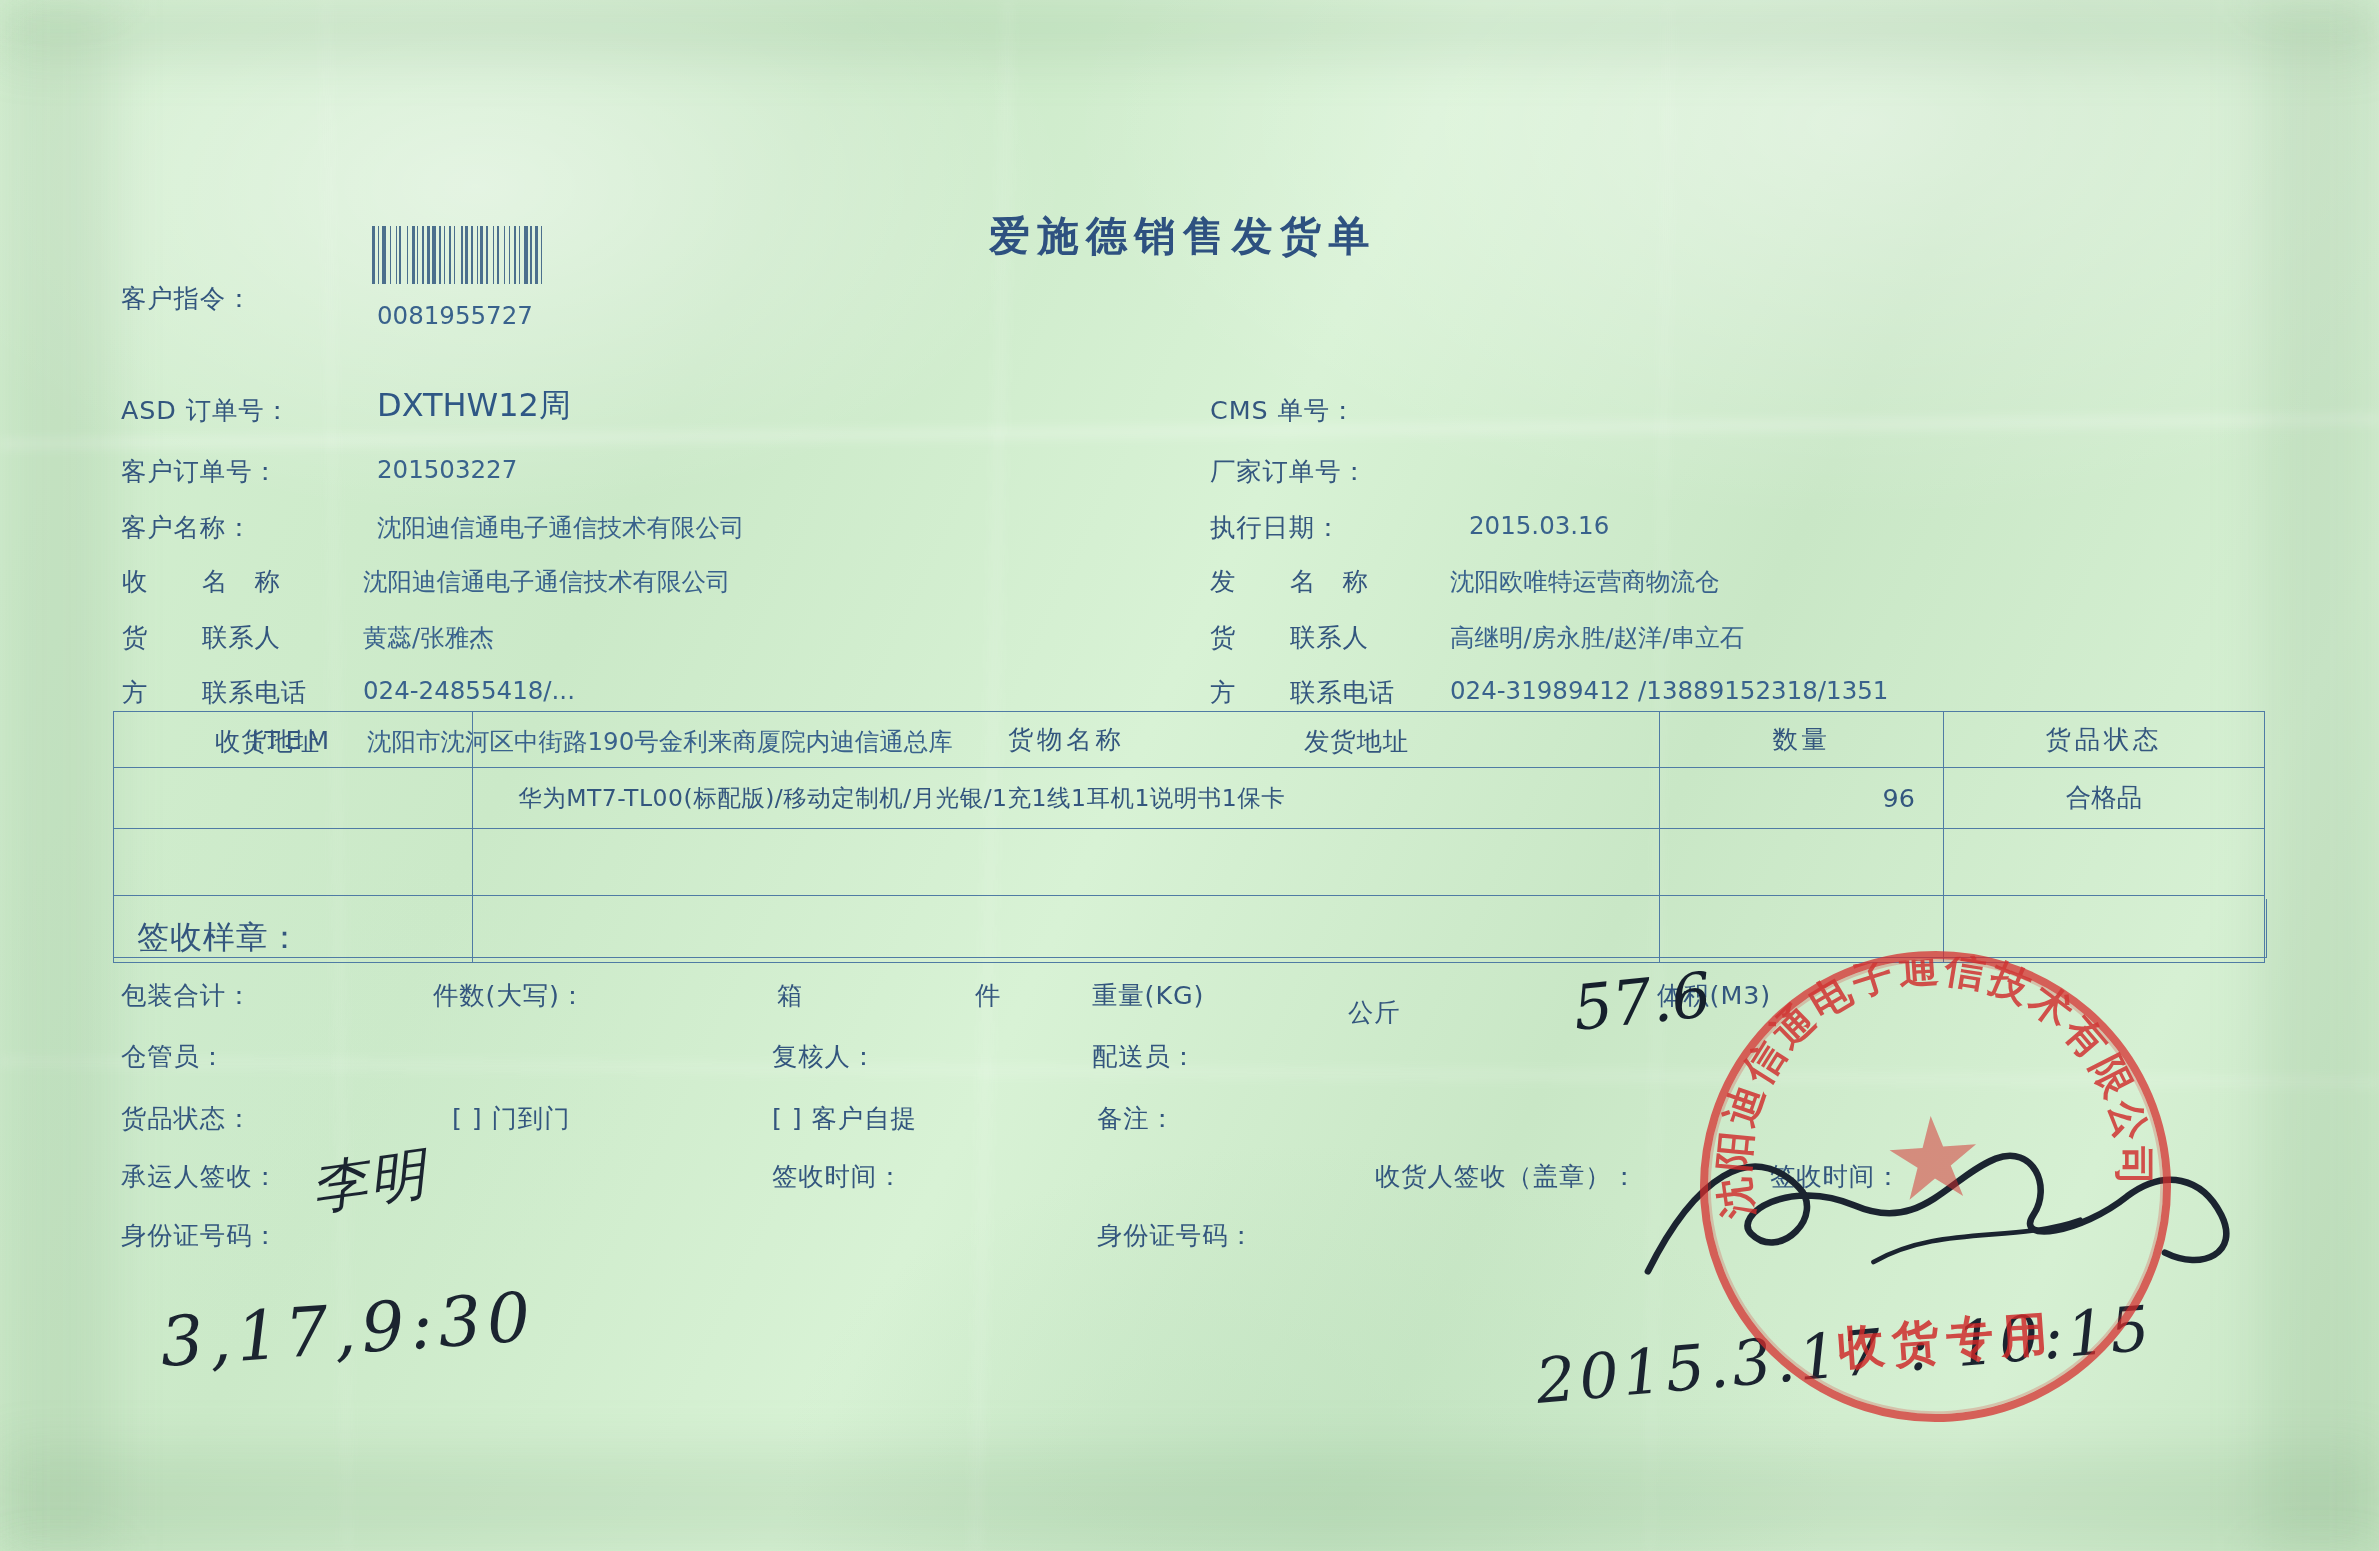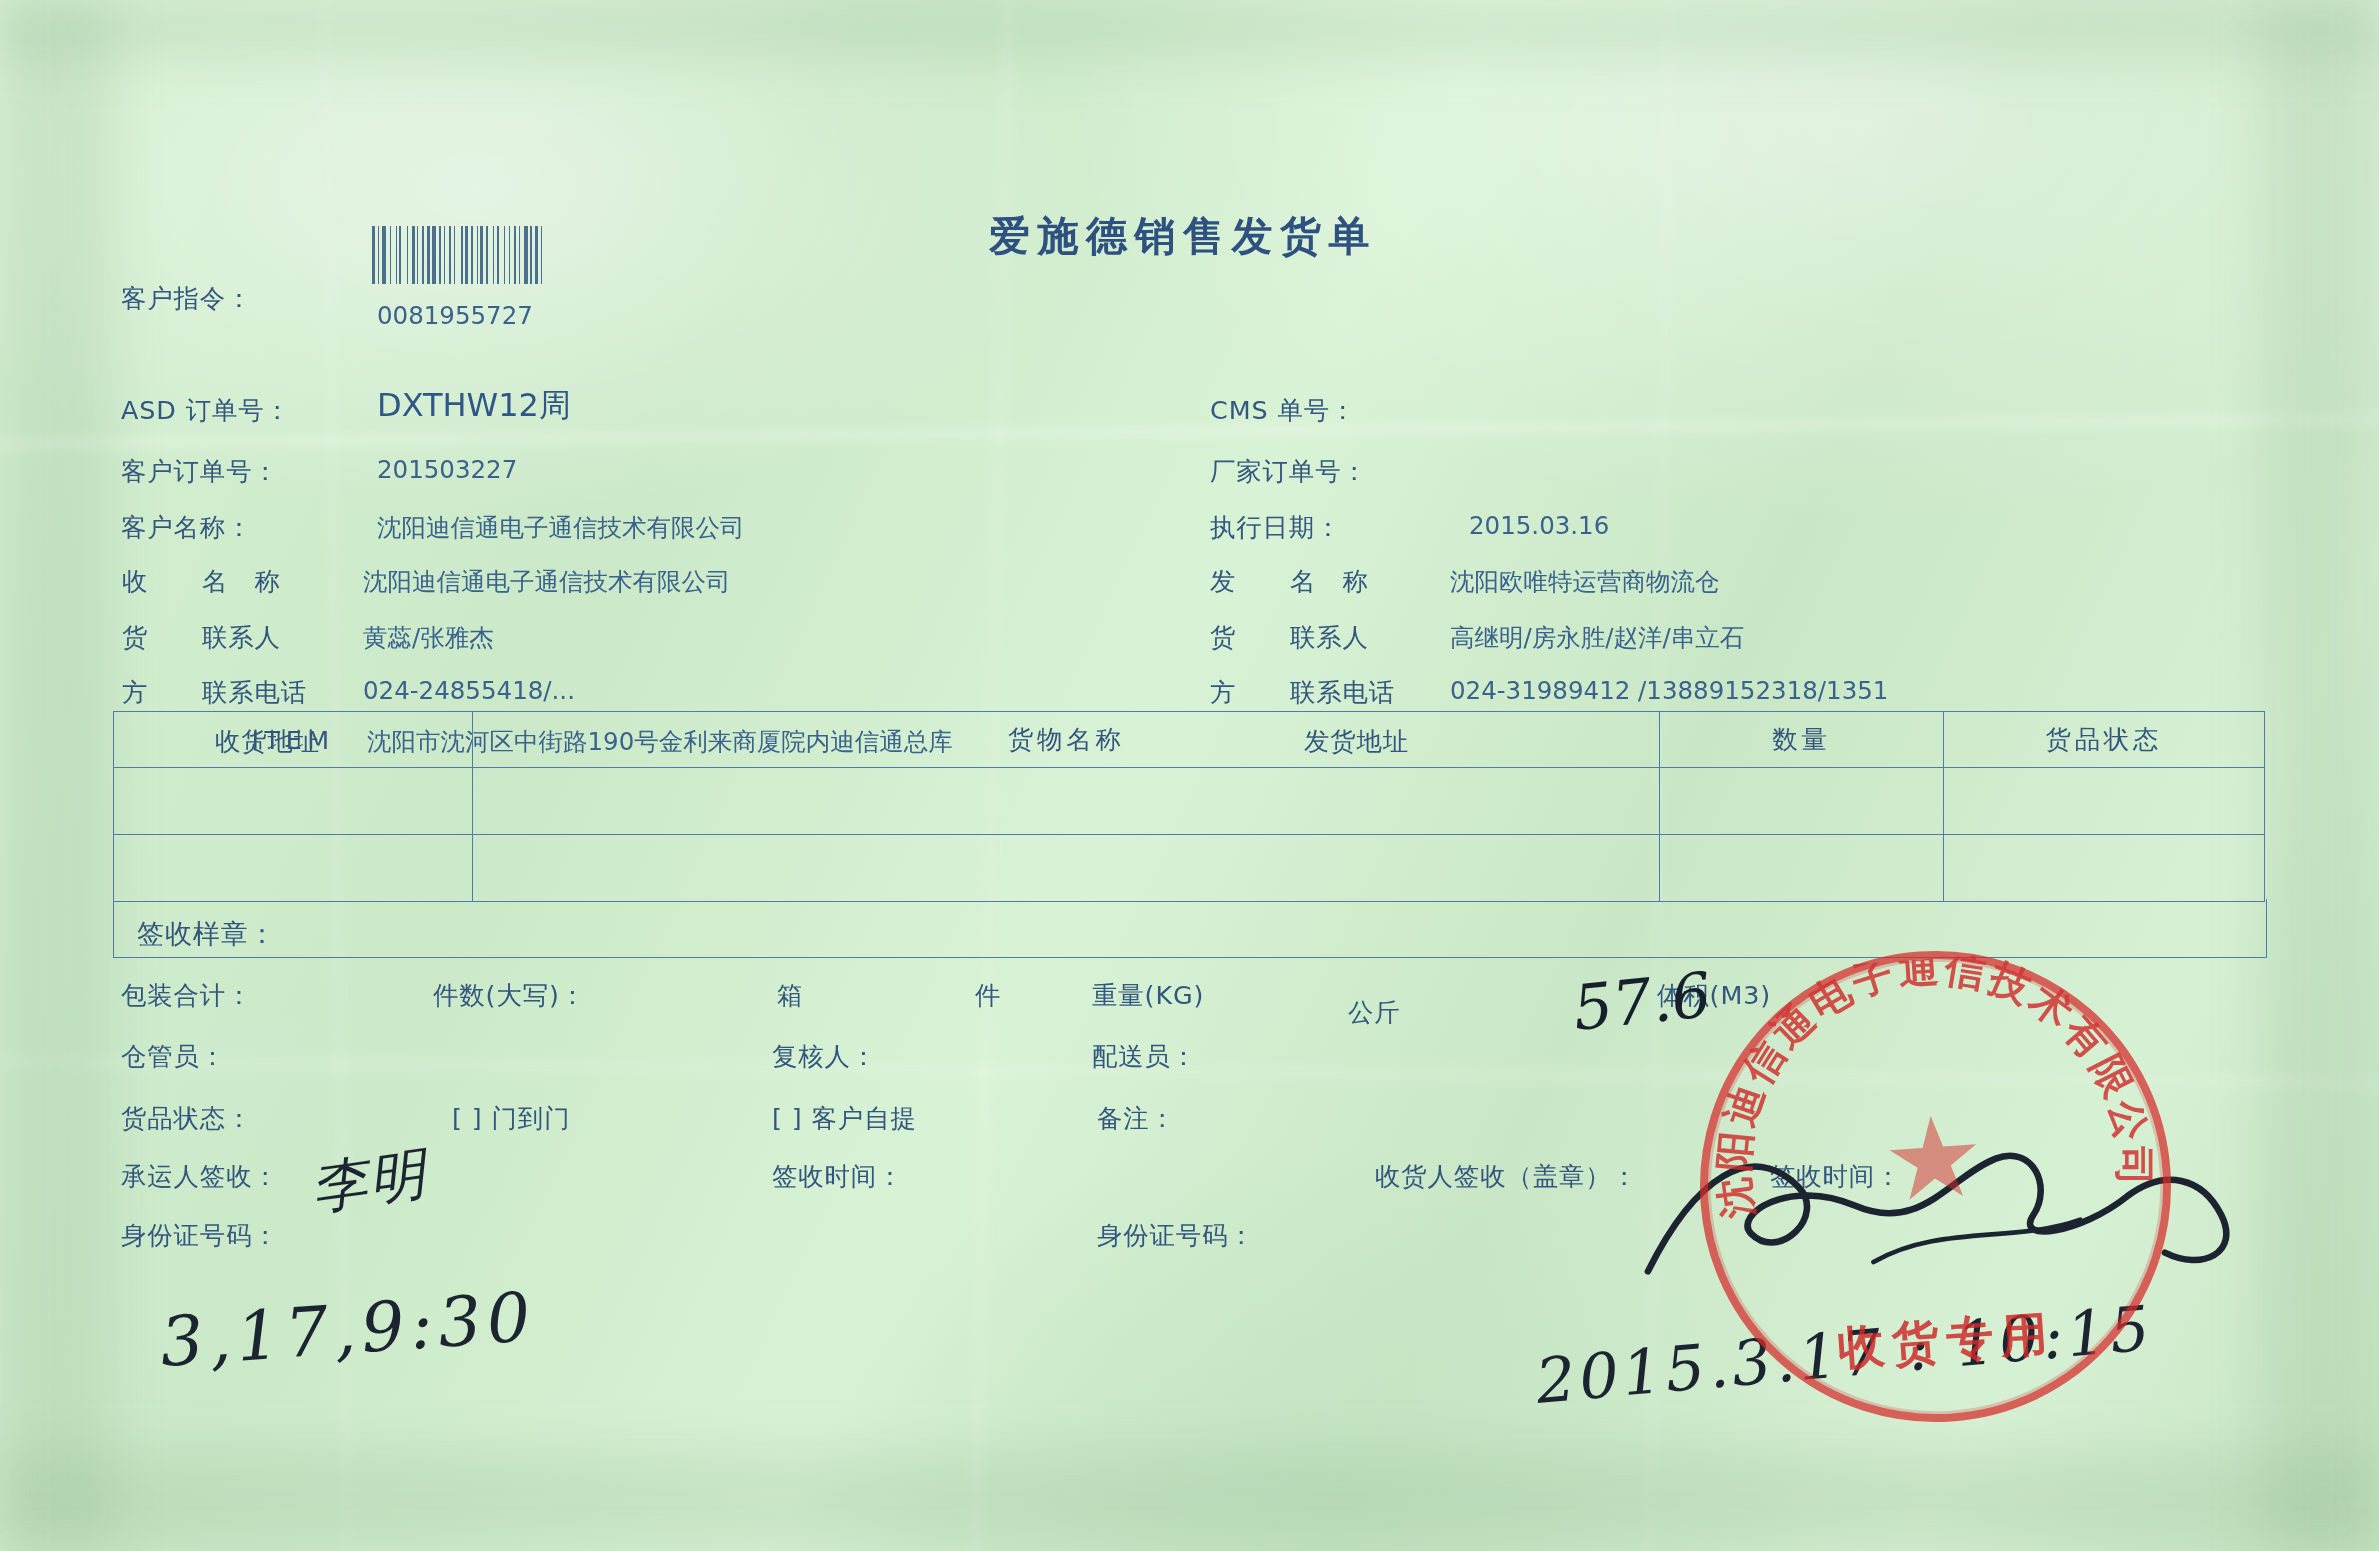--- a/index.html
+++ b/index.html
@@ -221,37 +221,43 @@
       <thead>
         <tr>
           <th style="width:358px; letter-spacing:5.6px;">ITEM</th>
           <th style="width:1191px; letter-spacing:3.8px;">货物名称</th>
           <th style="width:282px; letter-spacing:3.8px;">数量</th>
           <th style="width:320px; letter-spacing:3.8px;">货品状态</th>
         </tr>
       </thead>
       <tbody>
         <tr>
+          <td class="row-item"></td>
+          <td class="row-item goods">华为MT7-TL00(标配版)/移动定制机/月光银/1充1线1耳机1说明书1保卡</td>
+          <td class="row-item qty">96</td>
+          <td class="row-item">合格品</td>
+        </tr>
+        <tr>
           <td class="blank"></td>
           <td class="blank goods"></td>
           <td class="blank qty"></td>
           <td class="blank"></td>
         </tr>
         <tr>
           <td class="blank"></td>
           <td class="blank goods"></td>
           <td class="blank qty"></td>
           <td class="blank"></td>
         </tr>
       </tbody>
     </table>
   </div>
 
   <div class="sign-box"></div>
-  <div class="t label" style="left:137px; top:916px; font-size:27px;">签收样章：</div>
+  <div class="t label" style="left:137px; top:916px; font-size:32px;">签收样章：</div>
 
   <div class="t label" style="left:121px; top:979px;">包装合计：</div>
   <div class="t label" style="left:433px; top:979px;">件数(大写)：</div>
   <div class="t label" style="left:777px; top:979px;">箱</div>
   <div class="t label" style="left:975px; top:979px;">件</div>
   <div class="t label" style="left:1092px; top:979px;">重量(KG)</div>
   <div class="t label" style="left:1348px; top:987px;margin-top:9px;">公斤</div>
   <div class="t label" style="left:1657px; top:979px;">体积(M3)</div>
 
   <div class="t label" style="left:121px; top:1040px;">仓管员：</div>

